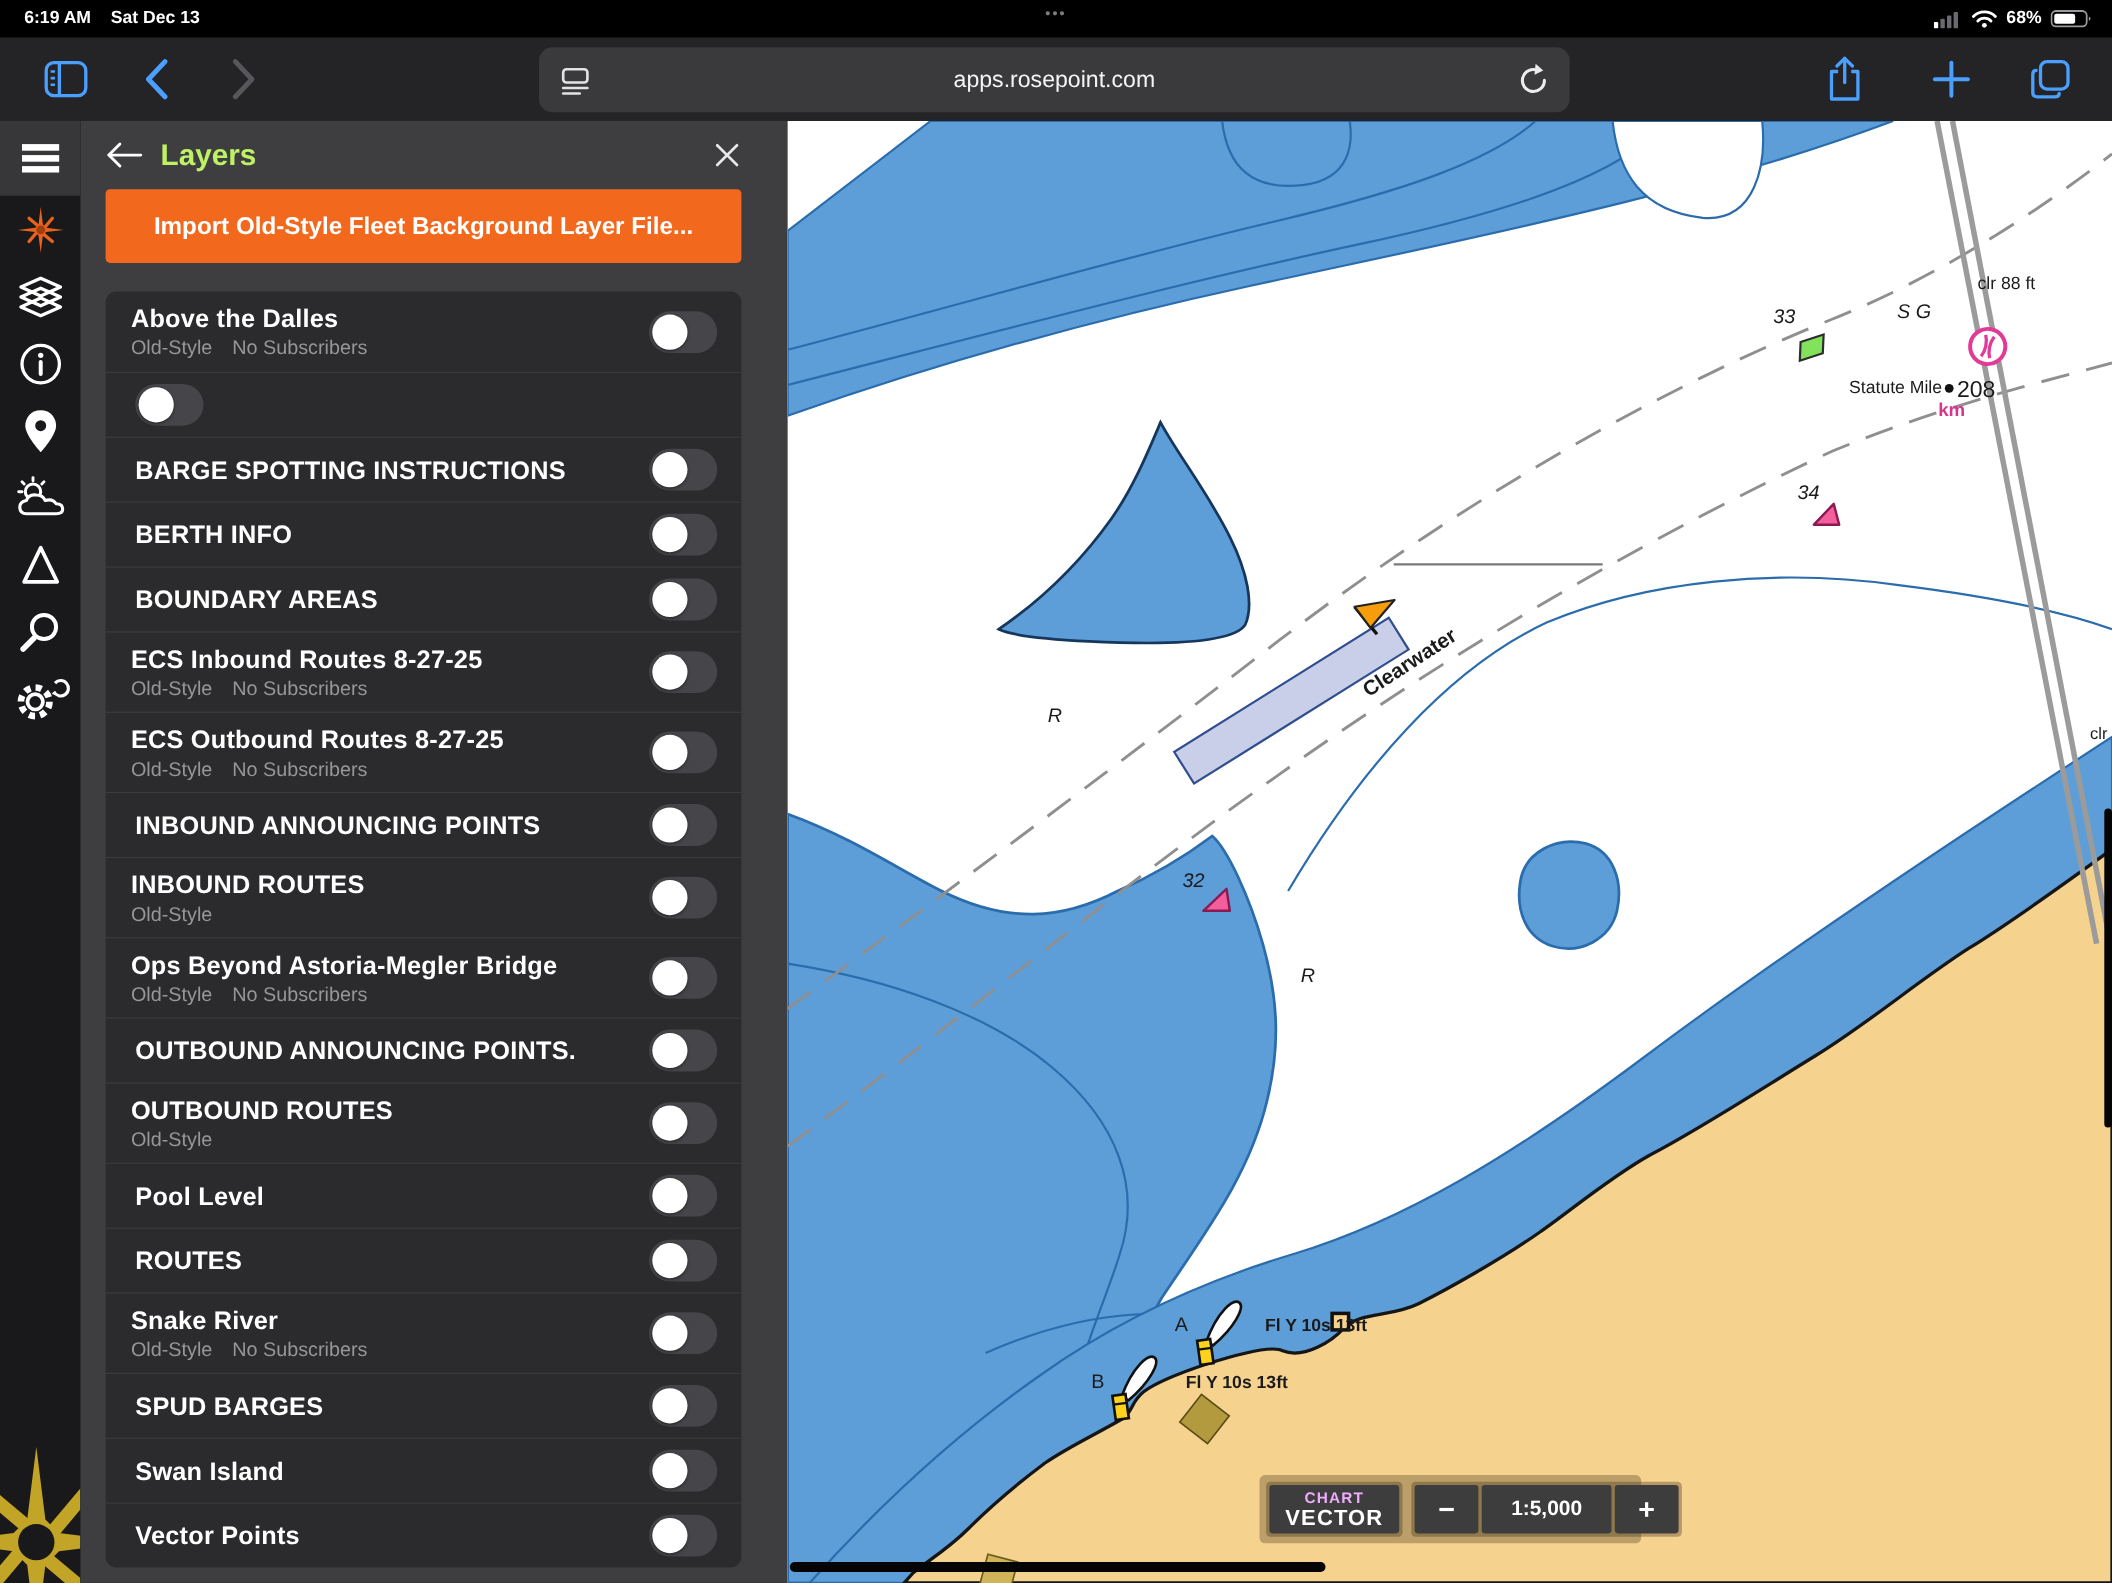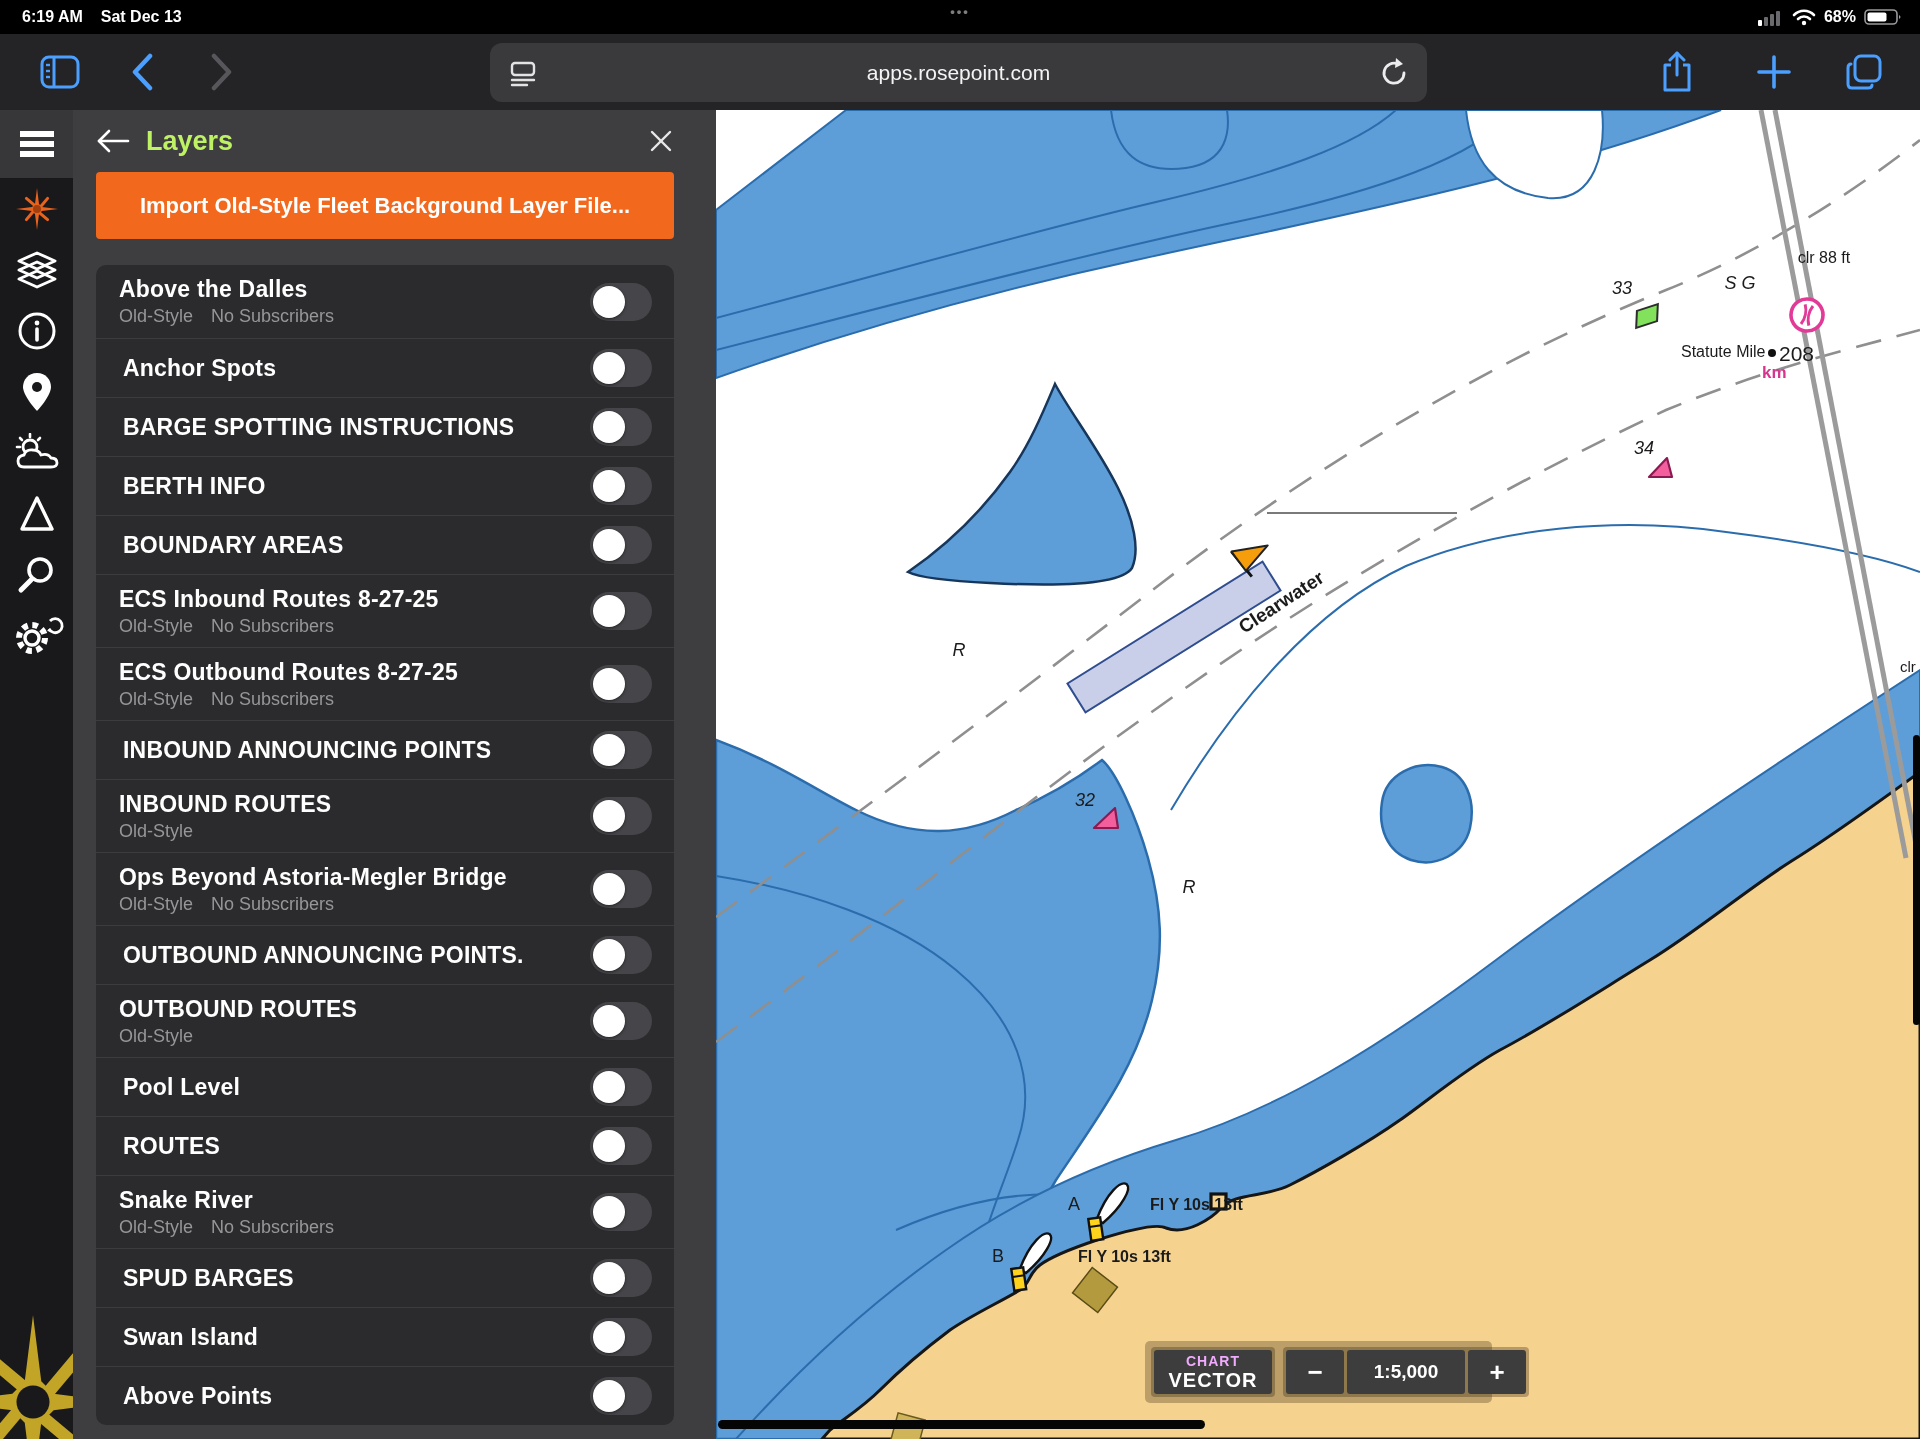--- a/index.html
+++ b/index.html
@@ -239,24 +239,20 @@
               <span>Old-Style</span>
               <span>No Subscribers</span>
             </span>
     </div>
     <div class="toggle">
             <div class="knob"></div>
           </div>
   </div>
 
   <div class="layer-row row-single">
-    <div class="row-text">
-      <span class="row-title">Anchor Spots</span>
-
-    </div>
     <div class="toggle">
             <div class="knob"></div>
           </div>
   </div>
 
   <div class="layer-row row-single">
     <div class="row-text">
       <span class="row-title">BARGE SPOTTING INSTRUCTIONS</span>
 
     </div>
@@ -416,21 +412,21 @@
       <span class="row-title">Swan Island</span>
 
     </div>
     <div class="toggle">
             <div class="knob"></div>
           </div>
   </div>
 
   <div class="layer-row row-single">
     <div class="row-text">
-      <span class="row-title">Above Points</span>
+      <span class="row-title">Vector Points</span>
 
     </div>
     <div class="toggle">
             <div class="knob"></div>
           </div>
   </div>
 </div>
   </div>
 
   <div class="chart">

